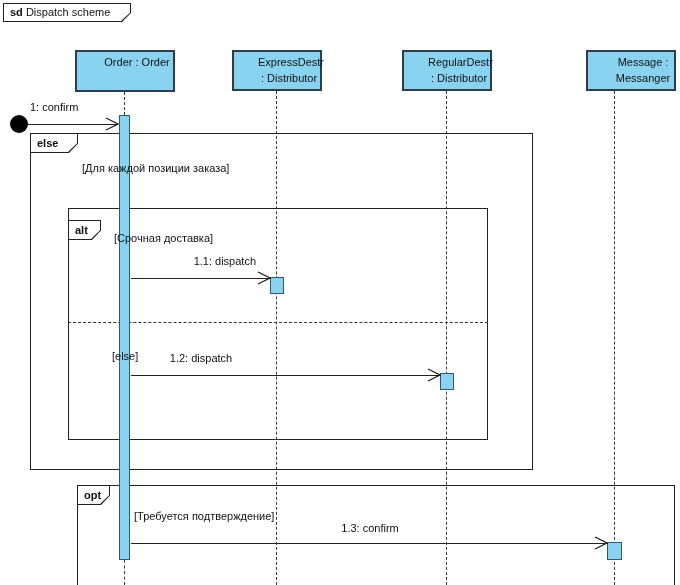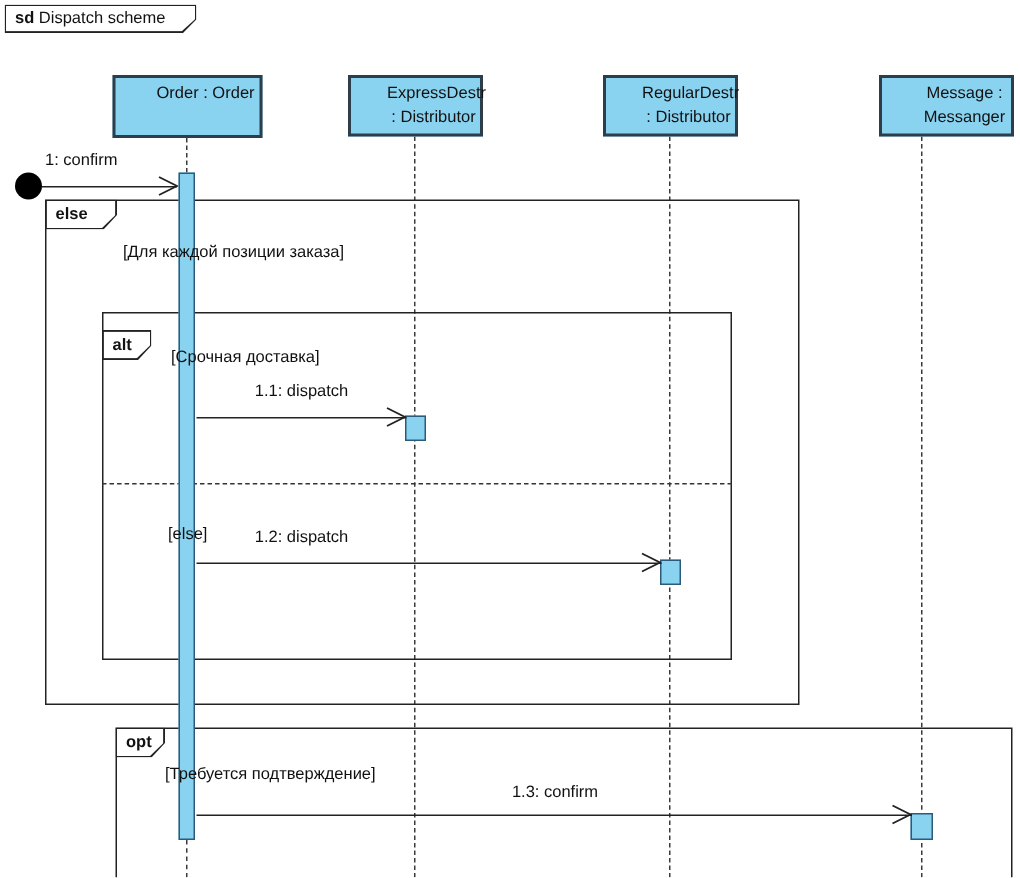--- a/index.html
+++ b/index.html
@@ -93,39 +93,39 @@
   <div class="guard" style="left:114px;top:232px;">[Срочная доставка]</div>
   <div class="sep" style="left:68px;top:322px;width:420px;"></div>
   <div class="guard" style="left:112px;top:350px;">[else]</div>
 
   <div class="frag" style="left:77px;top:485px;width:598px;height:120px;"></div>
   <div class="pent" style="left:77px;top:485px;width:33px;height:20px;z-index:3;">
     <div class="pent-inner">
         <b>opt</b>
       </div>
   </div>
-  <div class="guard" style="left:110px;top:510px;">[Требуется подтверждение]</div>
+  <div class="guard" style="left:134px;top:510px;">[Требуется подтверждение]</div>
 
   <div class="act" style="left:119px;top:115px;width:11px;height:445px;"></div>
   <div class="act" style="left:270px;top:277px;width:14px;height:17px;"></div>
   <div class="act" style="left:440px;top:373px;width:14px;height:17px;"></div>
   <div class="act" style="left:607px;top:542px;width:15px;height:18px;"></div>
 
   <div class="found" style="left:10px;top:115px;"></div>
   <div class="msg-line" style="left:28px;top:124px;width:90px;"></div>
   <svg class="ah" style="left:105px;top:117px;" width="14" height="14" viewBox="0 0 14 14">
       <path d="M1 1 L13 7 L1 13" fill="none" stroke="#222" stroke-width="1.3"></path>
     </svg>
   <div class="msg-label" style="left:30px;top:101px;">1: confirm</div>
 
   <div class="msg-line" style="left:131px;top:278px;width:140px;"></div>
   <svg class="ah" style="left:257px;top:271px;" width="14" height="14" viewBox="0 0 14 14">
       <path d="M1 1 L13 7 L1 13" fill="none" stroke="#222" stroke-width="1.3"></path>
     </svg>
-  <div class="msg-label center" style="left:146px;top:255px;width:110px;">1.1: dispatch</div>
+  <div class="msg-label center" style="left:146px;top:255px;width:110px;text-align:right;">1.1: dispatch</div>
 
   <div class="msg-line" style="left:131px;top:375px;width:310px;"></div>
   <svg class="ah" style="left:427px;top:368px;" width="14" height="14" viewBox="0 0 14 14">
       <path d="M1 1 L13 7 L1 13" fill="none" stroke="#222" stroke-width="1.3"></path>
     </svg>
   <div class="msg-label center" style="left:146px;top:352px;width:110px;text-align:center;">1.2: dispatch</div>
 
   <div class="msg-line" style="left:131px;top:543px;width:477px;"></div>
   <svg class="ah" style="left:594px;top:536px;" width="14" height="14" viewBox="0 0 14 14">
       <path d="M1 1 L13 7 L1 13" fill="none" stroke="#222" stroke-width="1.3"></path>

